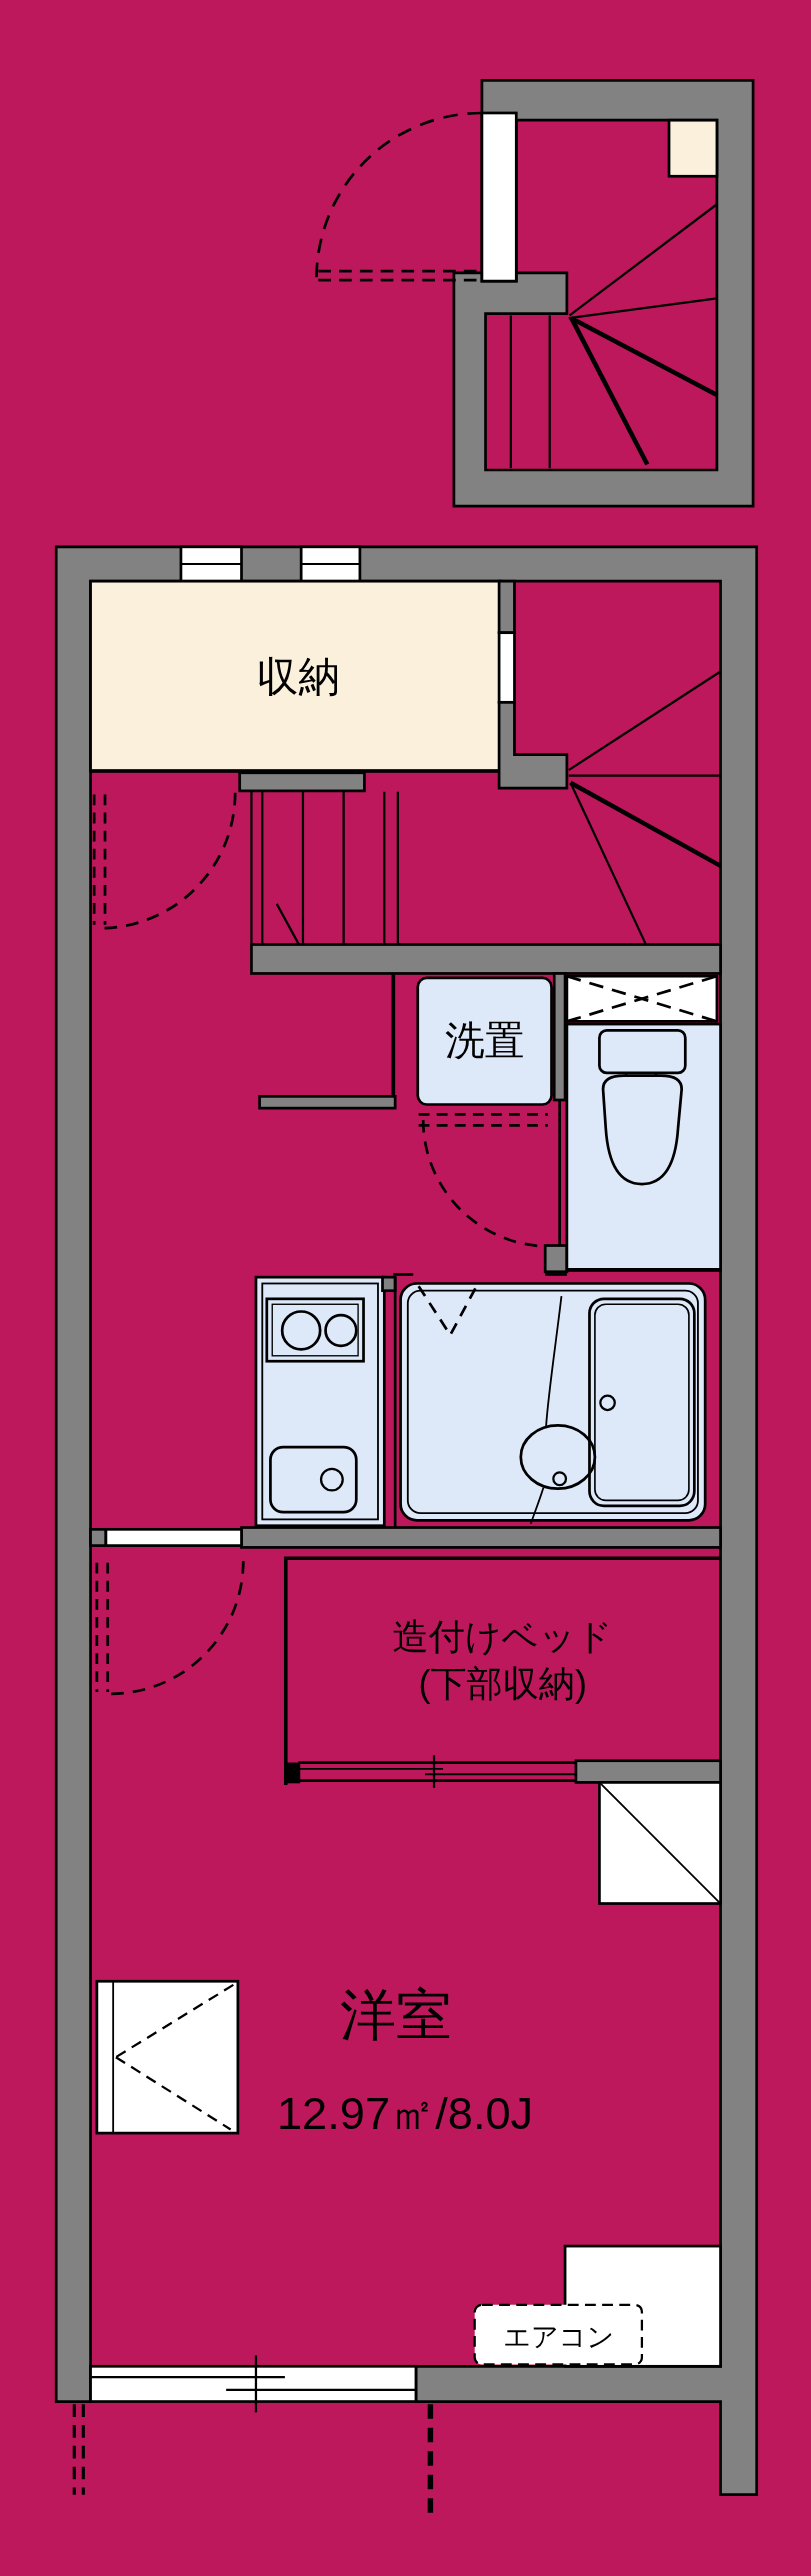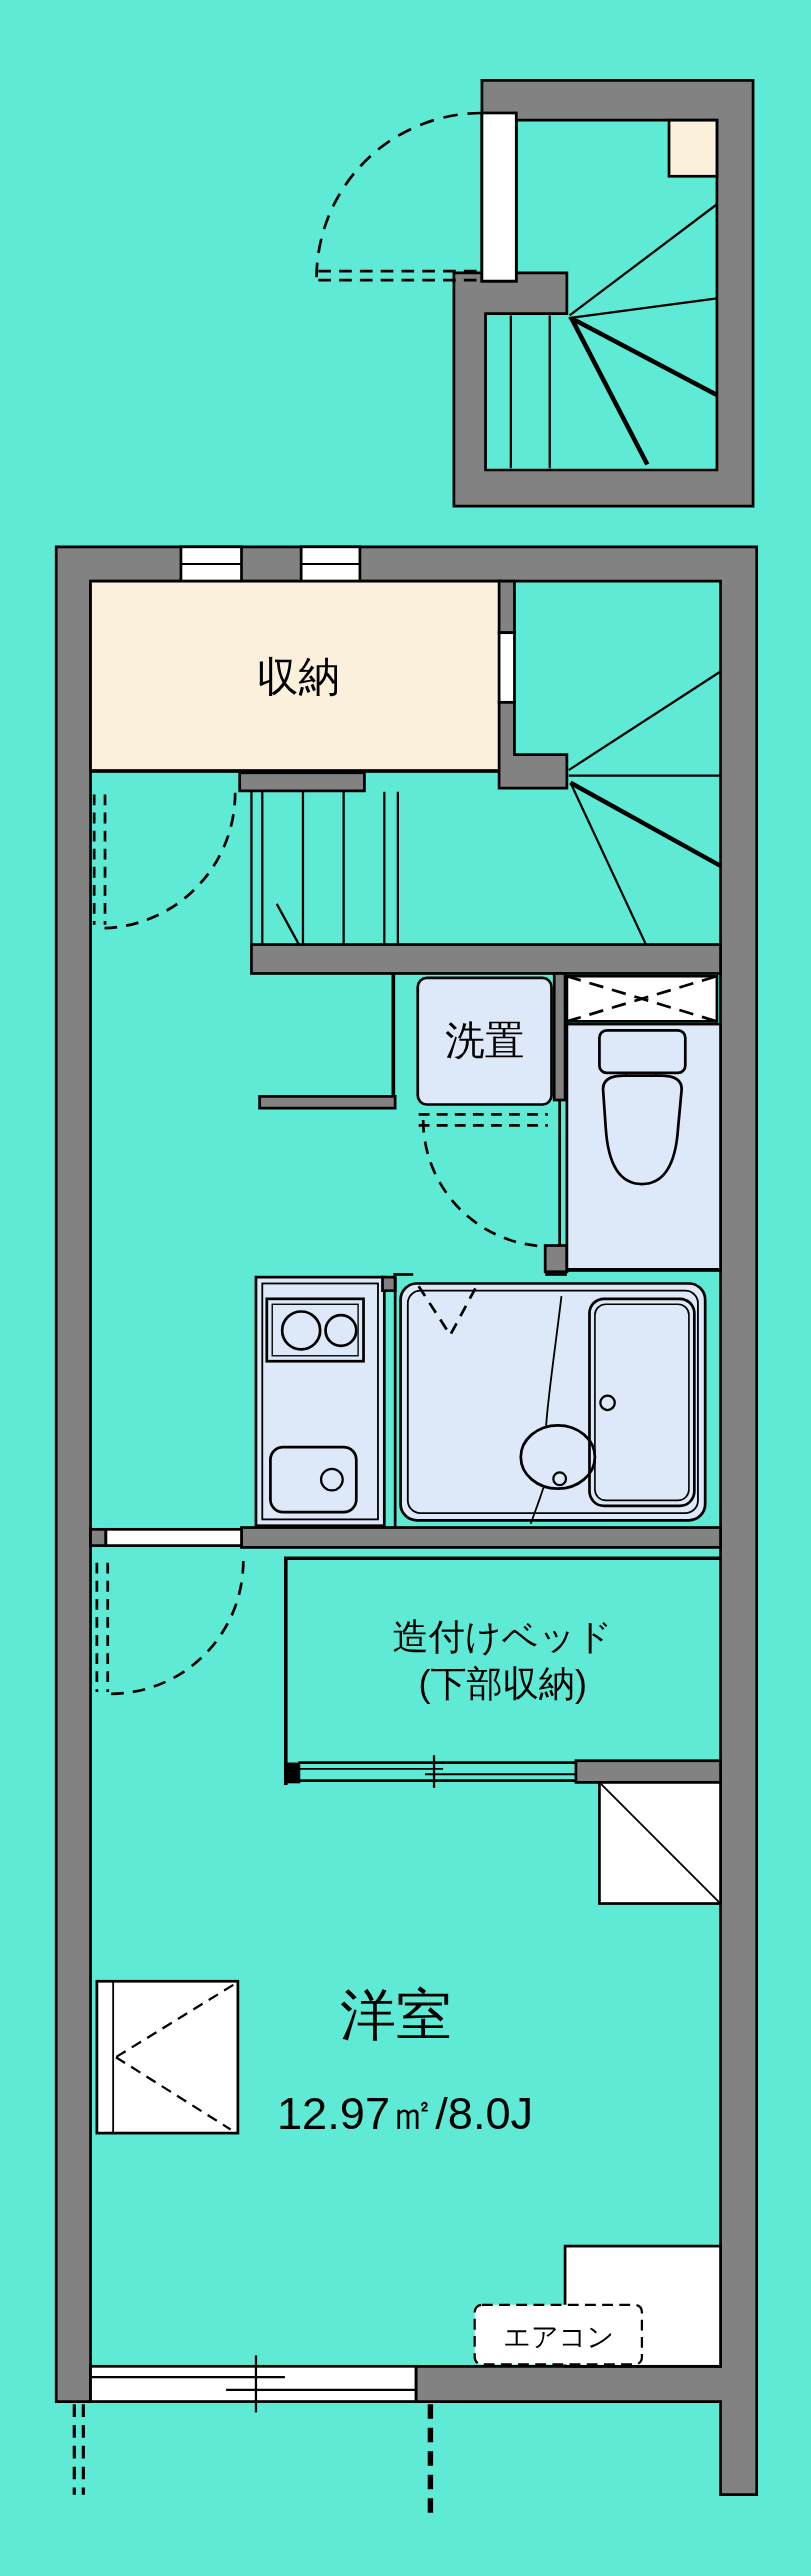--- a/index.html
+++ b/index.html
@@ -1,16 +1,16 @@
 <!DOCTYPE html>
 <html style="--wall: #828282; --storage: #FAF0DB; --fixture: #DDE8F8; --line: #000000; --bg: #FFFFFF;font-size:14.5px"><head>
 <meta charset="utf-8">
 <style>
   html,body{margin:0;padding:0;background:#fff;}
-  .canvas{position:relative;width:812px;height:2576px;background:#5eead4;overflow:hidden;
+  .canvas{position:relative;width:812px;height:2576px;background:#be185d;overflow:hidden;
           font-family:"Liberation Sans","DejaVu Sans",sans-serif;}
   svg{position:absolute;left:0;top:0;}
   .wall{fill:var(--wall);stroke:var(--line);stroke-width:3;}
   .white{fill:#fff;stroke:var(--line);stroke-width:3;}
   .cream{fill:var(--storage);stroke:var(--line);stroke-width:3;}
   .fix{fill:var(--fixture);stroke:var(--line);stroke-width:3;}
   .ln{stroke:var(--line);fill:none;}
   text{fill:var(--line);font-family:"Liberation Sans","DejaVu Sans",sans-serif;}
   .lbl{text-anchor:middle;}
 </style>

